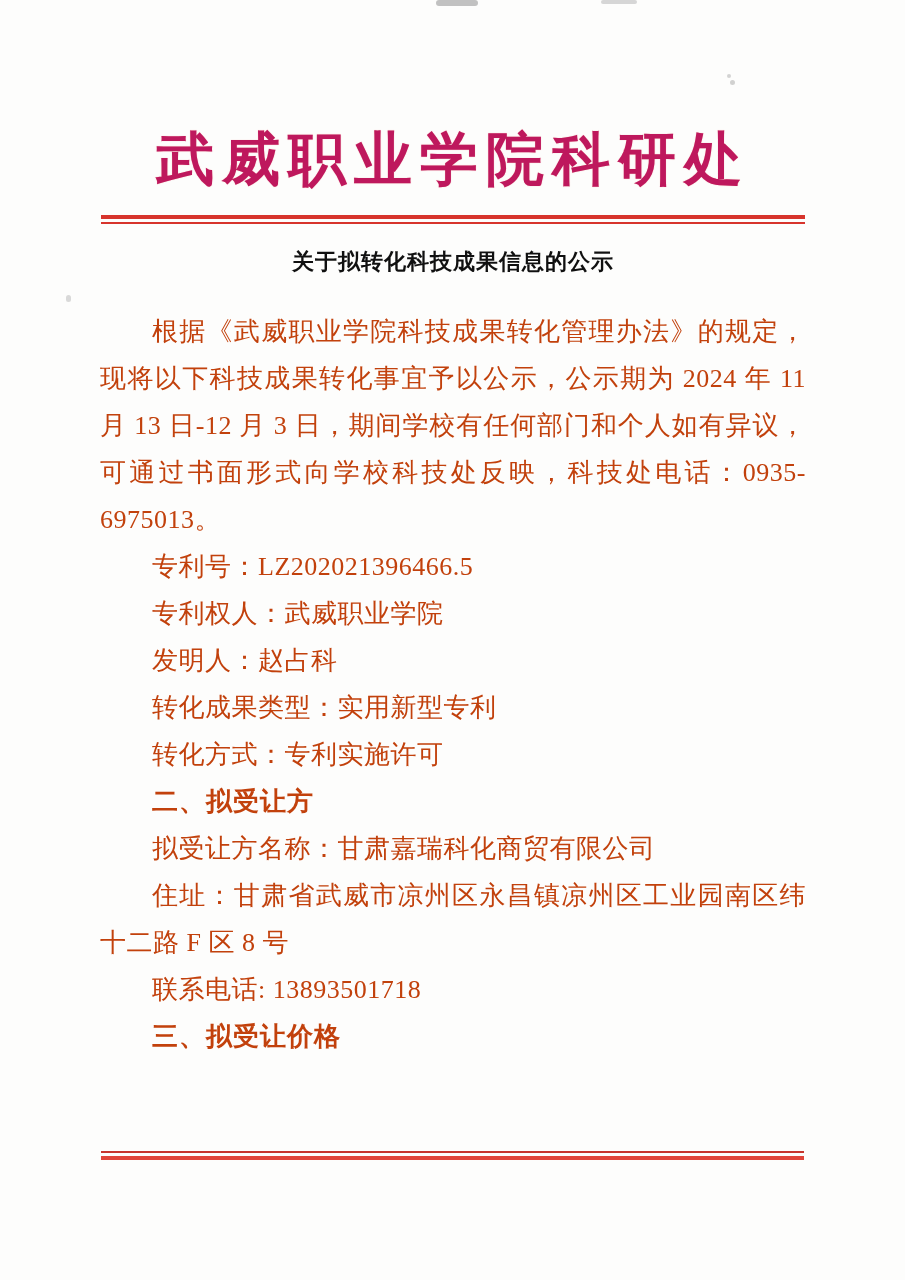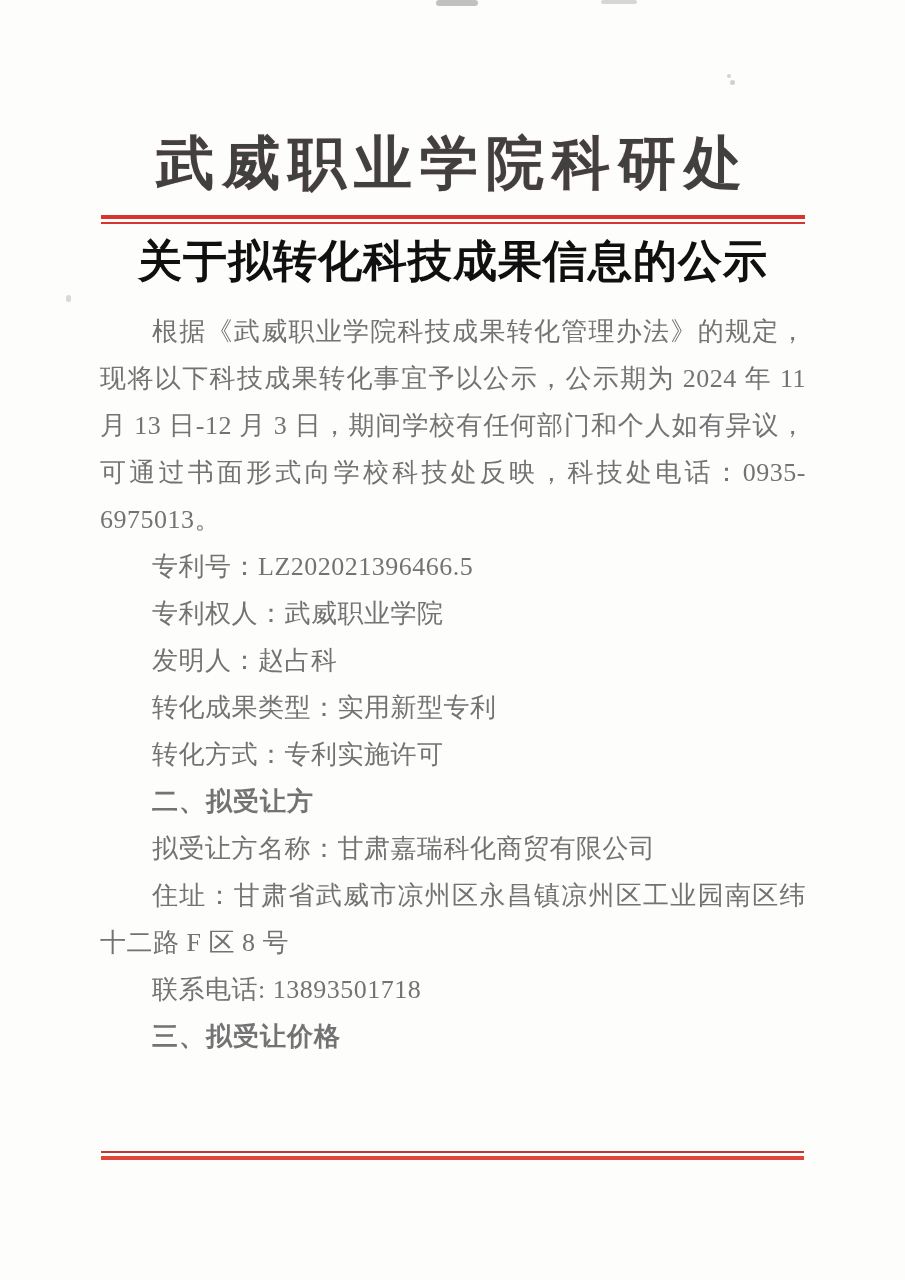--- a/index.html
+++ b/index.html
@@ -33,61 +33,62 @@
   .letterhead {
     position: absolute;
     top: 126px;
     left: 100px;
     width: 706px;
     text-align: center;
     font-size: 58px;
     line-height: 76px;
     font-weight: bold;
     letter-spacing: 8px;
-    color: #404040;
+    color: #be185d;
     text-shadow: 0 0 1px rgba(230, 58, 49, .4);
     white-space: nowrap;
+    font-family: Liberation Mono, monospace;
   }
 
   
   .rule-header {
     position: absolute;
     top: 215px;
     left: 101px;
     width: 704px;
     height: 3px;
     border-top: 4px solid #d7342c;
     border-bottom: 2px solid #d7342c;
   }
 
   
   .doc-title {
     position: absolute;
     top: 240px;
     left: 100px;
     width: 706px;
     text-align: center;
-    font-size: 44px;
+    font-size: 22px;
     line-height: 44px;
     font-weight: bold;
     letter-spacing: 1px;
     color: #101010;
     white-space: nowrap;
   }
 
   
   .body-text {
     position: absolute;
     top: 308px;
     left: 100px;
     width: 706px;
     font-size: 26px;
     line-height: 47px;
     text-align: justify;
-    color: #737373;
+    color: #c2410c;
   }
   .body-text p {
     margin: 0;
     text-indent: 2em;
     letter-spacing: 0.5px;
   }
   .body-text p.heading {
     font-weight: bold;
     letter-spacing: 1px;
   }

